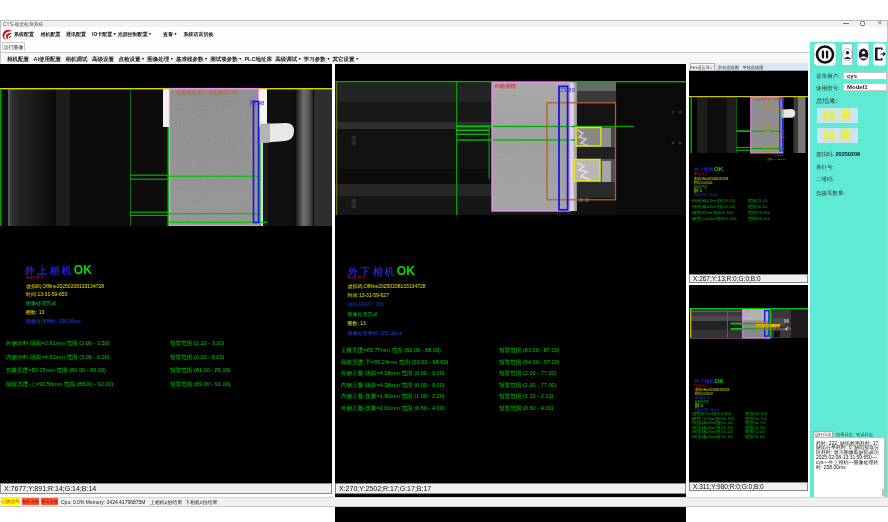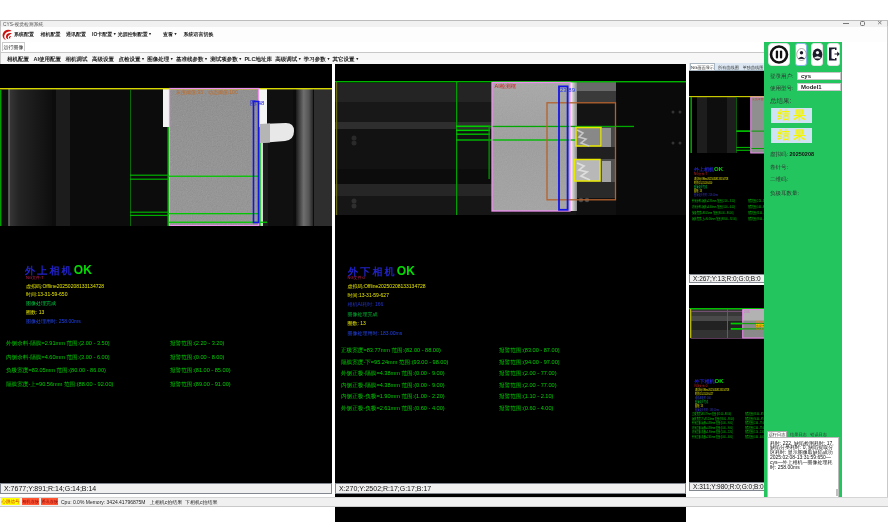--- a/index.html
+++ b/index.html
@@ -301,21 +301,21 @@
     <div class="abs" style="transform:scaleX(0.55);transform-origin:0 50%;left:5.5px;top:106.3px;font-size:4px;color:#e6e600;">时间:13-31-59-627</div>
     <div class="abs" style="transform:scaleX(0.55);transform-origin:0 50%;left:5.5px;top:110.3px;font-size:4px;color:#3344cc;">相机AI耗时: 166</div>
     <div class="abs" style="transform:scaleX(0.55);transform-origin:0 50%;left:5.5px;top:114px;font-size:4px;color:#00bb33;">图像处理完成</div>
     <div class="abs" style="transform:scaleX(0.55);transform-origin:0 50%;left:5.5px;top:117.8px;font-size:4px;color:#e6e600;">圈数: 13</div>
     <div class="abs" style="transform:scaleX(0.55);transform-origin:0 50%;left:5.5px;top:121.5px;font-size:4px;color:#3333bb;">图像处理用时: 183.00ms</div>
     <div class="abs" style="transform:scaleX(0.55);transform-origin:0 0;left:3px;top:127px;font-size:4px;color:#00cc00;line-height:4.5px;">正极宽度=83.77mm 范围:(82.00 - 88.00)<br>隔膜宽度-下=95.24mm 范围:(93.00 - 98.00)<br>外侧正极-隔膜=4.38mm 范围:(0.00 - 9.00)<br>内侧正极-隔膜=4.38mm 范围:(0.00 - 9.00)<br>内侧正极-负极=1.90mm 范围:(1.00 - 2.20)<br>外侧正极-负极=2.61mm 范围:(0.60 - 4.00)</div>
     <div class="abs" style="transform:scaleX(0.5);transform-origin:0 0;left:56px;top:127px;font-size:4px;color:#00cc00;line-height:4.5px;">报警范围:(83.00 - 87.00)<br>报警范围:(94.00 - 97.00)<br>报警范围:(2.00 - 77.00)<br>报警范围:(2.00 - 77.00)<br>报警范围:(1.10 - 2.10)<br>报警范围:(0.60 - 4.00)</div>
   </div>
   <div class="statusbar" style="left:689px;top:482px;width:119px;height:9px;font-size:6.5px;line-height:8px;">X:311;Y:980;R:0;G:0;B:0</div>
 
-  <div class="abs" id="sidebar" style="left:764px;top:42px;width:78px;height:455px;background:#22c55e;">
+  <div class="abs" id="sidebar" style="left:810px;top:42px;width:78px;height:455px;background:#5eead4;">
 
     <div class="abs" style="left:4px;top:1px;width:22px;height:23px;background:#fff;border:1px solid #e3e3e3;border-radius:4px;"></div>
     <svg class="abs" style="left:5px;top:2px;" width="20" height="21" viewBox="0 0 20 21">
       <circle cx="10" cy="10.5" r="8" fill="none" stroke="#111" stroke-width="2.6"></circle>
       <rect x="6.8" y="6.5" width="2.3" height="8" rx="1.1" fill="#111"></rect>
       <rect x="10.9" y="6.5" width="2.3" height="8" rx="1.1" fill="#111"></rect>
     </svg>
     <div class="abs" style="left:31px;top:1px;width:12px;height:23px;background:#fff;border:1px solid #8ab8e8;border-radius:3px;"></div>
     <svg class="abs" style="left:31.5px;top:6px;" width="11" height="13" viewBox="0 0 11 13">
       <ellipse cx="5.5" cy="6.5" rx="4.8" ry="6" fill="none" stroke="#888" stroke-width="0.7"></ellipse>

